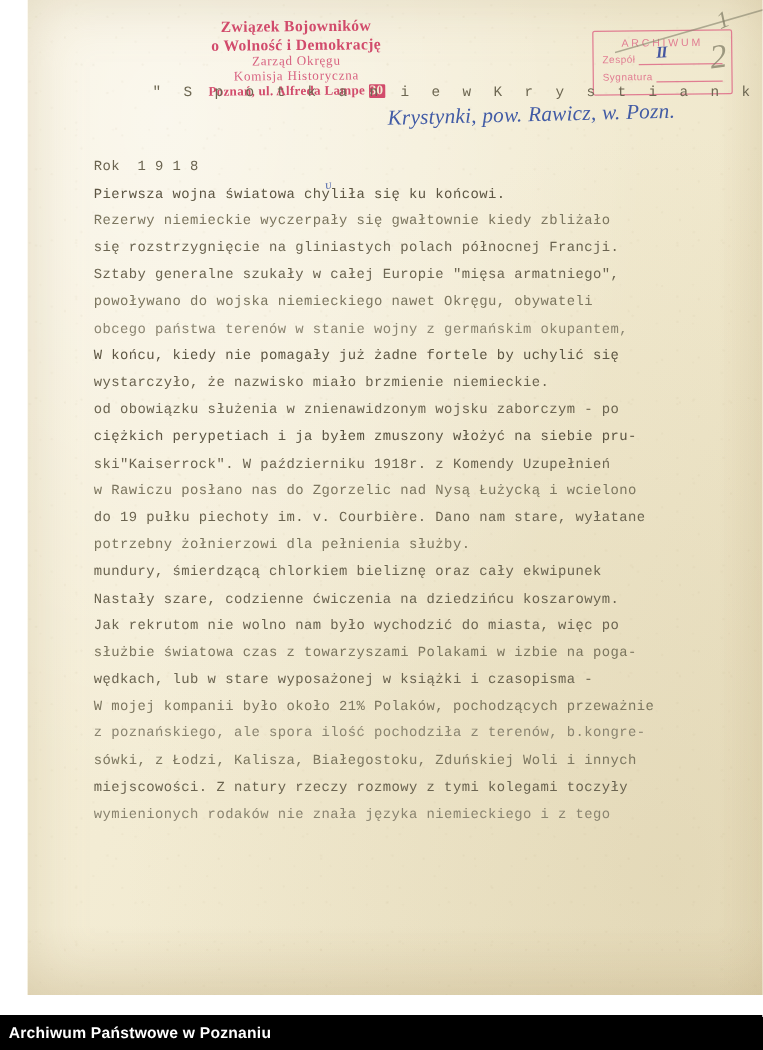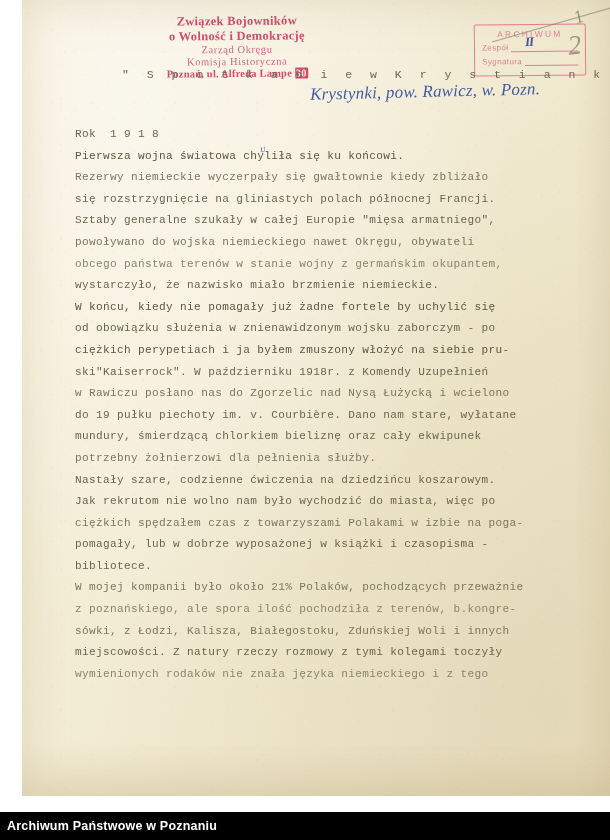--- a/index.html
+++ b/index.html
@@ -323,34 +323,33 @@
     <div id="ink-tick" class="layer">ᴜ</div>
 
     <div id="body-block" class="layer">
       <div class="tline ink-mid">Rok  1 9 1 8</div>
       <div class="tline ink-dark">Pierwsza wojna światowa chyliła się ku końcowi.</div>
       <div class="tline ink-light">Rezerwy niemieckie wyczerpały się gwałtownie kiedy zbliżało</div>
       <div class="tline ink-mid">się rozstrzygnięcie na gliniastych polach północnej Francji.</div>
       <div class="tline ink-mid">Sztaby generalne szukały w całej Europie "mięsa armatniego",</div>
       <div class="tline ink-light">powoływano do wojska niemieckiego nawet Okręgu, obywateli</div>
       <div class="tline ink-pale">obcego państwa terenów w stanie wojny z germańskim okupantem,</div>
+      <div class="tline ink-dark">W końcu, kiedy nie pomagały już żadne fortele by uchylić się</div>
       <div class="tline ink-mid">wystarczyło, że nazwisko miało brzmienie niemieckie.</div>
-      <div class="tline ink-dark">W końcu, kiedy nie pomagały już żadne fortele by uchylić się</div>
       <div class="tline ink-mid">od obowiązku służenia w znienawidzonym wojsku zaborczym - po</div>
       <div class="tline ink-dark">ciężkich perypetiach i ja byłem zmuszony włożyć na siebie pru-</div>
       <div class="tline ink-mid">ski"Kaiserrock". W październiku 1918r. z Komendy Uzupełnień</div>
       <div class="tline ink-light">w Rawiczu posłano nas do Zgorzelic nad Nysą Łużycką i wcielono</div>
       <div class="tline ink-mid">do 19 pułku piechoty im. v. Courbière. Dano nam stare, wyłatane</div>
+      <div class="tline ink-light">potrzebny żołnierzowi dla pełnienia służby.</div>
       <div class="tline ink-mid">mundury, śmierdzącą chlorkiem bieliznę oraz cały ekwipunek</div>
-      <div class="tline ink-light">potrzebny żołnierzowi dla pełnienia służby.</div>
       <div class="tline ink-mid">Nastały szare, codzienne ćwiczenia na dziedzińcu koszarowym.</div>
       <div class="tline ink-mid">Jak rekrutom nie wolno nam było wychodzić do miasta, więc po</div>
-      <div class="tline ink-light">ciężkich spędzałem czas z towarzyszami Polakami w izbie na poga-</div>
-      <div class="tline ink-mid">pomagały, lub w dobrze wyposażonej w książki i czasopisma -</div>
-      <div class="tline ink-mid">bibliotece.</div>
+      <div class="tline ink-light">służbie światowa czas z towarzyszami Polakami w izbie na poga-</div>
+      <div class="tline ink-mid">wędkach, lub w stare wyposażonej w książki i czasopisma -</div>
       <div class="tline ink-light">W mojej kompanii było około 21% Polaków, pochodzących przeważnie</div>
       <div class="tline ink-pale">z poznańskiego, ale spora ilość pochodziła z terenów, b.kongre-</div>
       <div class="tline ink-light">sówki, z Łodzi, Kalisza, Białegostoku, Zduńskiej Woli i innych</div>
       <div class="tline ink-mid">miejscowości. Z natury rzeczy rozmowy z tymi kolegami toczyły</div>
       <div class="tline ink-pale">wymienionych rodaków nie znała języka niemieckiego i z tego</div>
     </div>
 
   </div>
 
   <div id="footer-bar">

